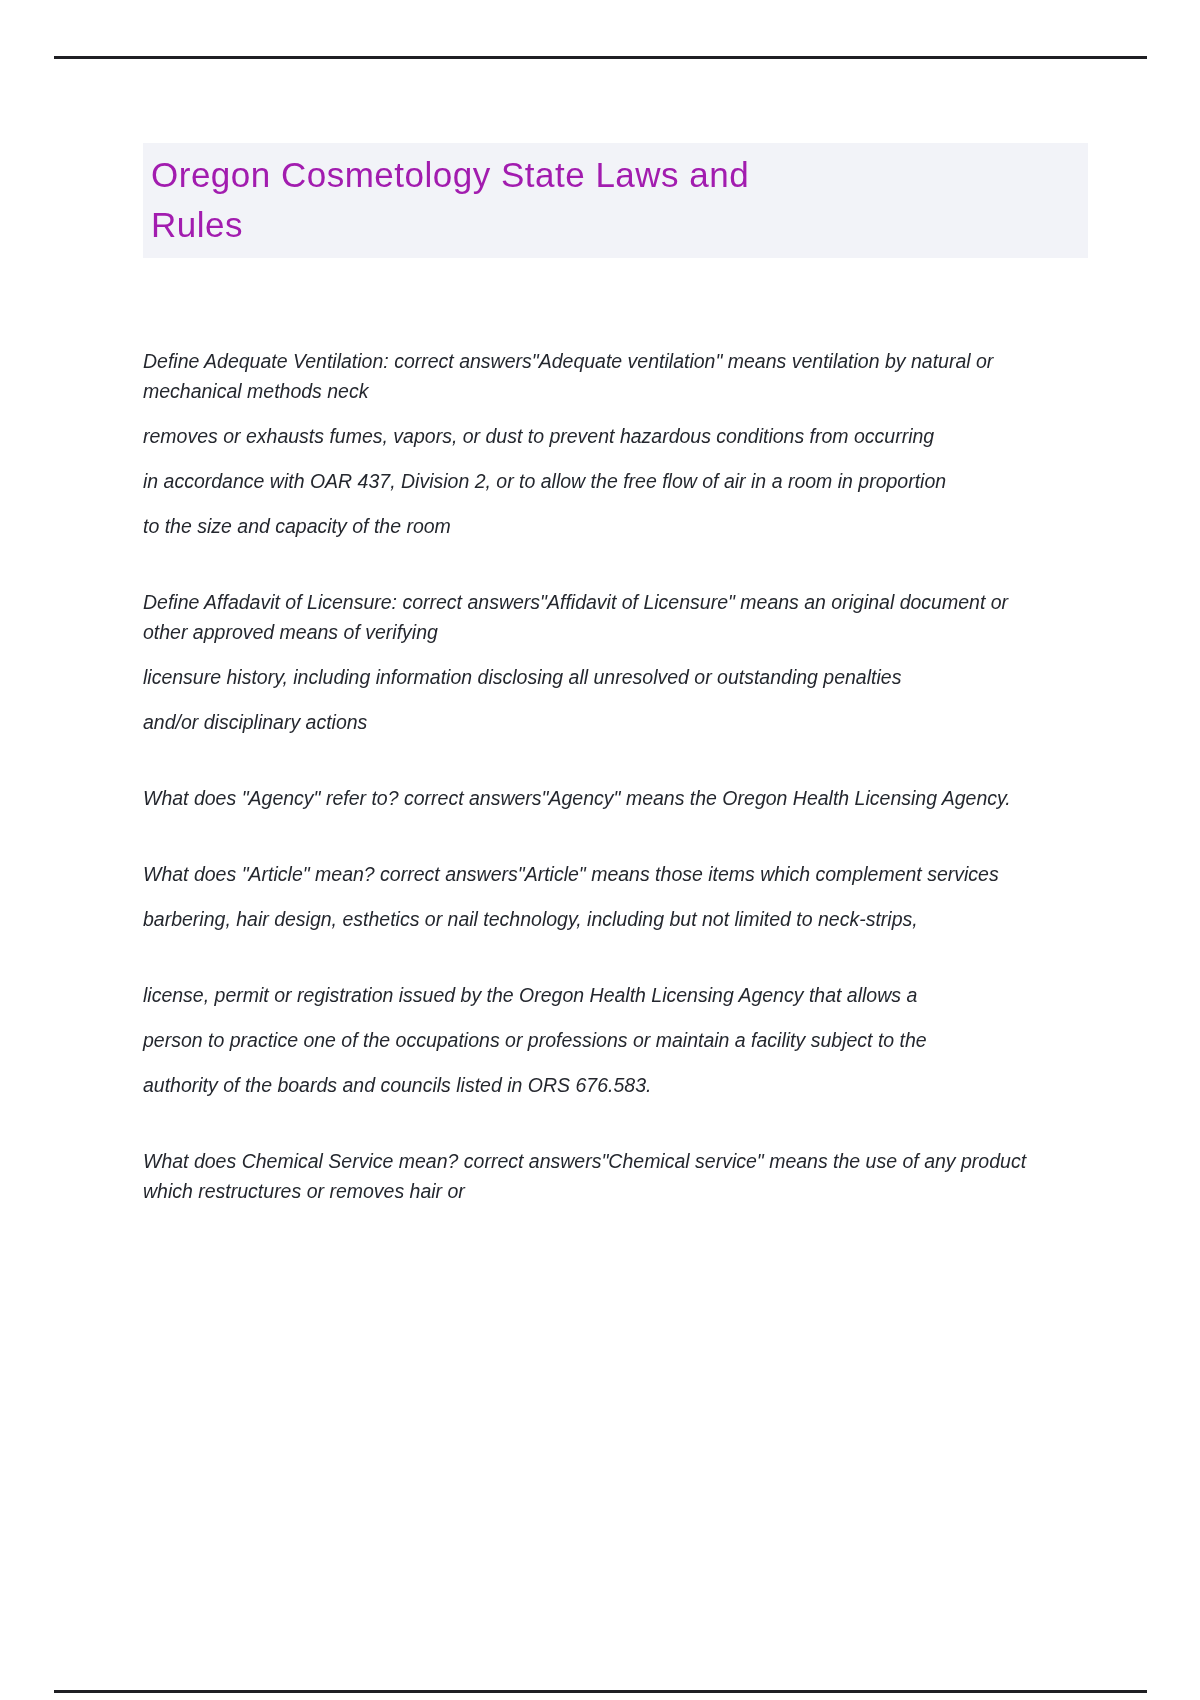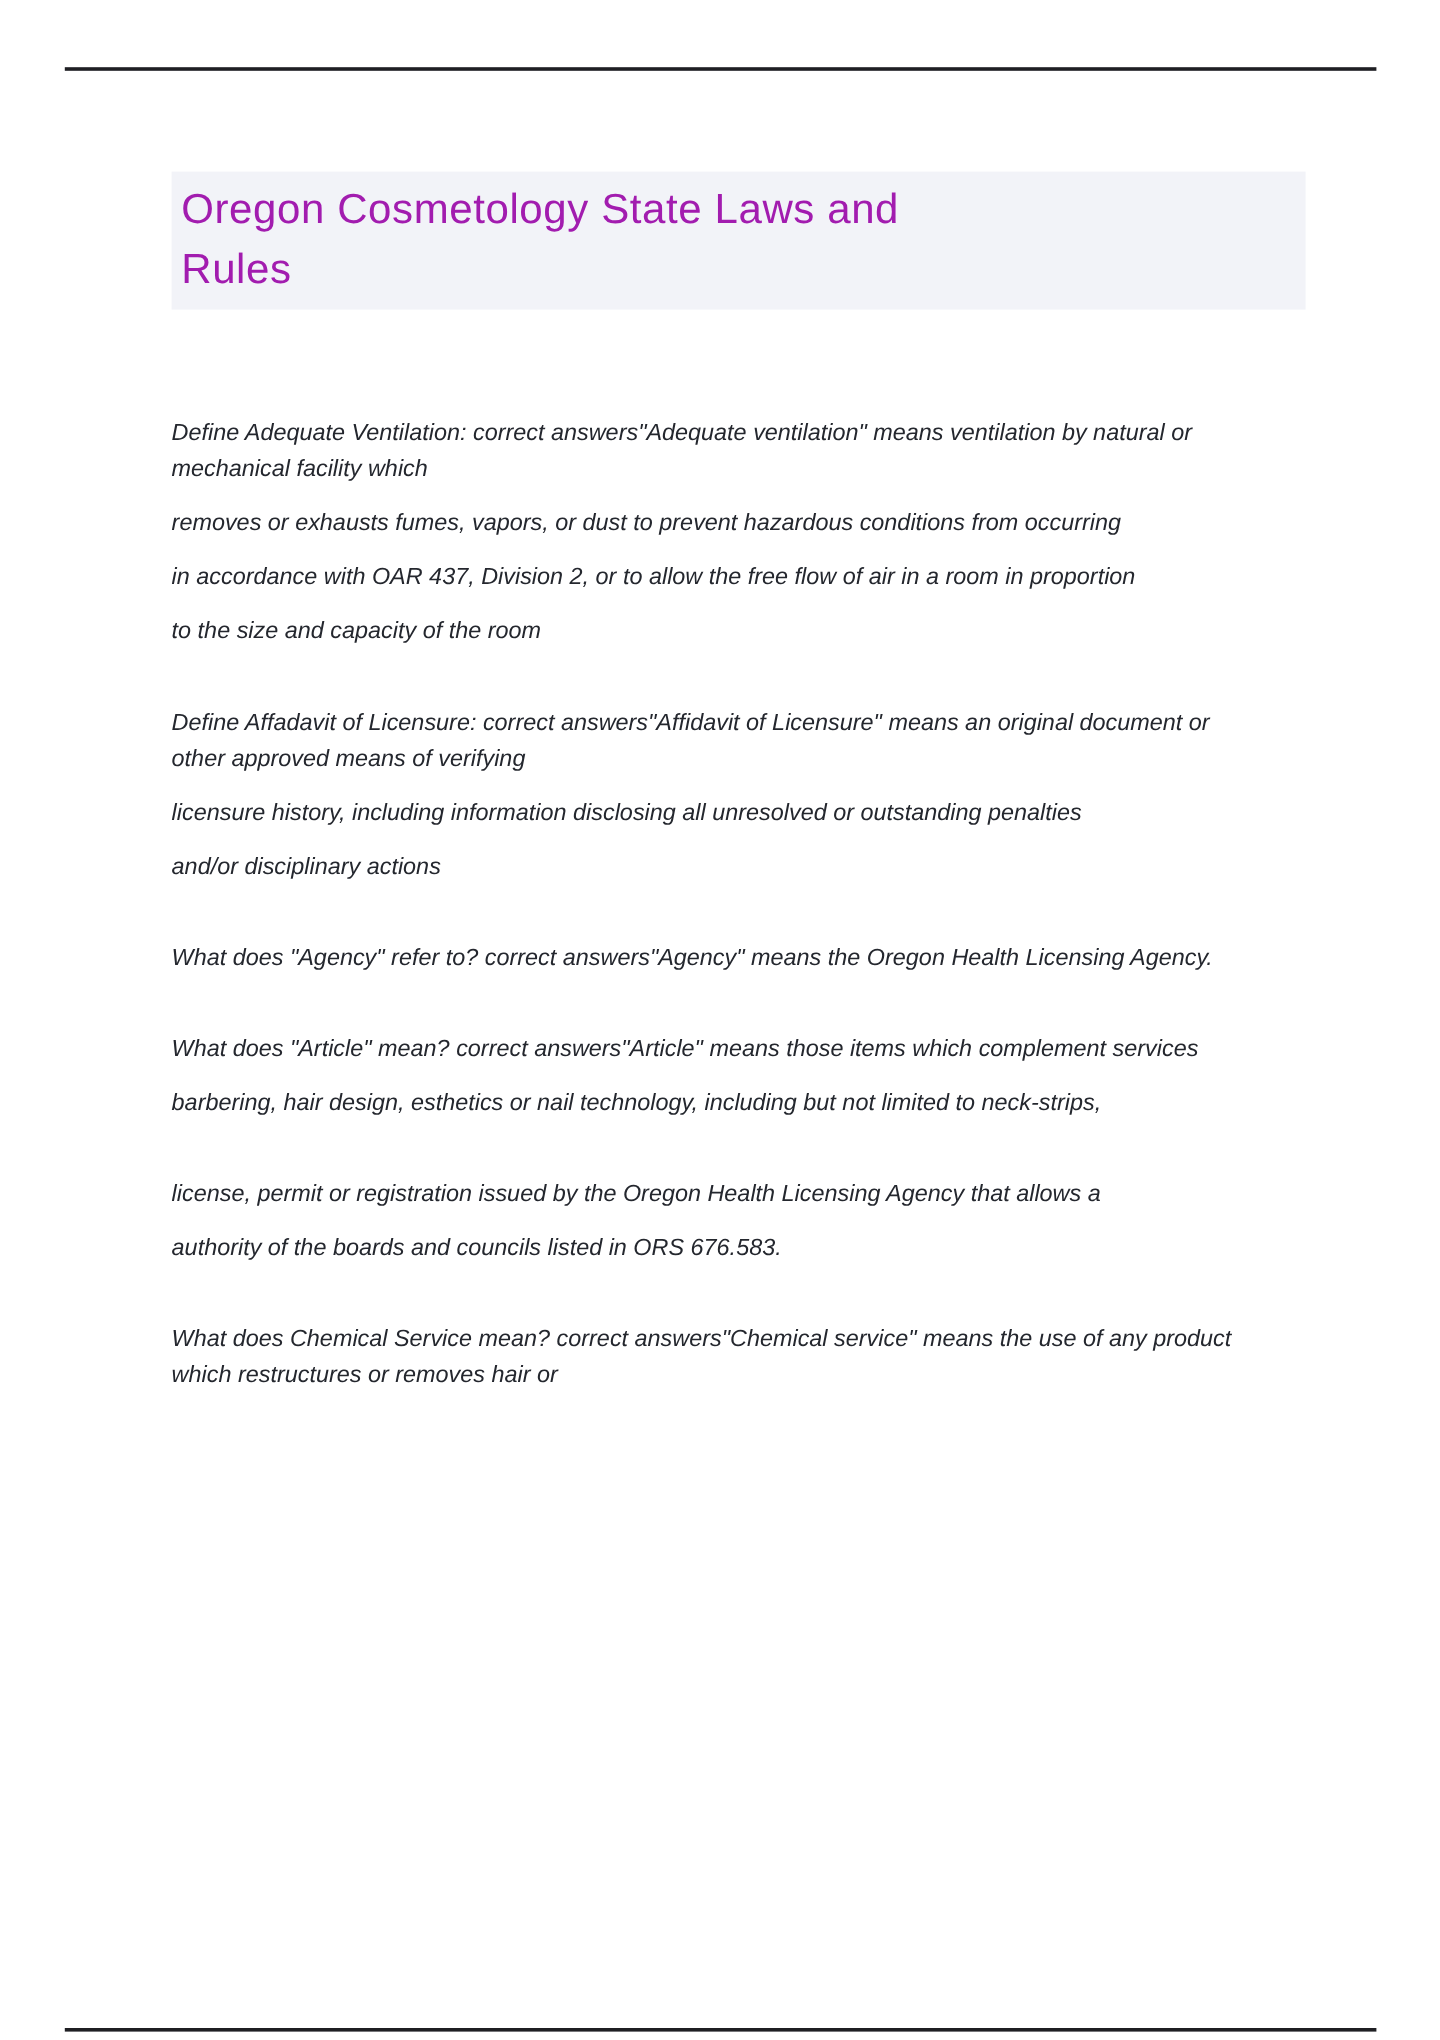--- a/index.html
+++ b/index.html
@@ -72,21 +72,21 @@
 
   <div class="title-box">
     <div class="title-line">Oregon Cosmetology State Laws and</div>
     <div class="title-line">Rules</div>
   </div>
 
   <div class="entries">
       <div class="entry">
         <div class="para">
           <div class="line">Define Adequate Ventilation: correct answers"Adequate ventilation" means ventilation by natural or</div>
-          <div class="line">mechanical facility which</div>
+          <div class="line">mechanical methods neck</div>
         </div>
         <div class="para">
           <div class="line">removes or exhausts fumes, vapors, or dust to prevent hazardous conditions from occurring</div>
         </div>
         <div class="para">
           <div class="line">in accordance with OAR 437, Division 2, or to allow the free flow of air in a room in proportion</div>
         </div>
         <div class="para">
           <div class="line">to the size and capacity of the room</div>
         </div>
@@ -114,20 +114,23 @@
         </div>
         <div class="para">
           <div class="line">barbering, hair design, esthetics or nail technology, including but not limited to neck-strips,</div>
         </div>
       </div>
       <div class="entry">
         <div class="para">
           <div class="line">license, permit or registration issued by the Oregon Health Licensing Agency that allows a</div>
         </div>
         <div class="para">
+          <div class="line">person to practice one of the occupations or professions or maintain a facility subject to the</div>
+        </div>
+        <div class="para">
           <div class="line">authority of the boards and councils listed in ORS 676.583.</div>
         </div>
       </div>
       <div class="entry">
         <div class="para">
           <div class="line">What does Chemical Service mean? correct answers"Chemical service" means the use of any product</div>
           <div class="line">which restructures or removes hair or</div>
         </div>
       </div>
     </div>

